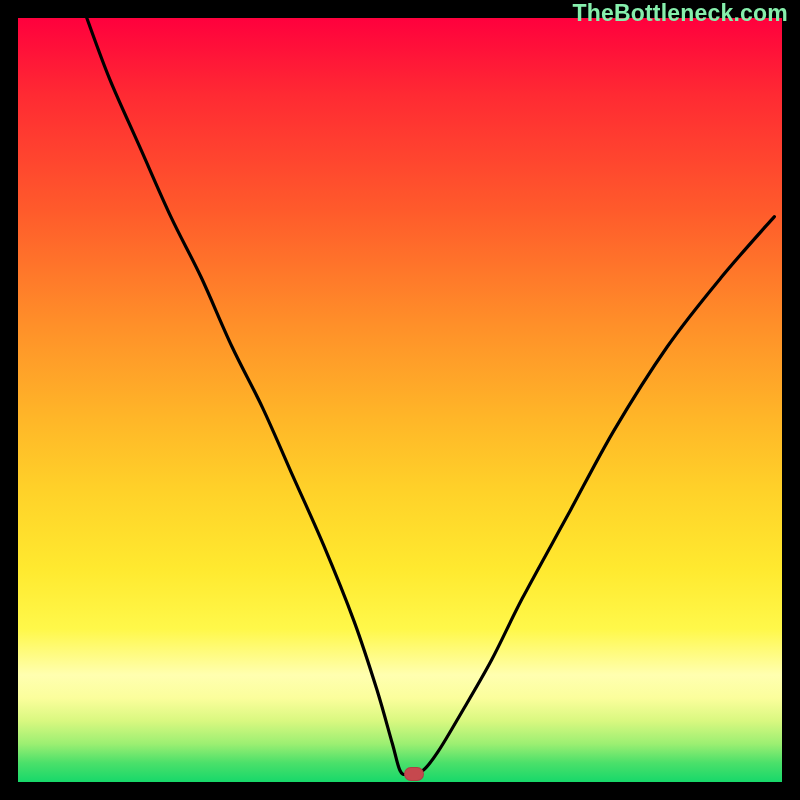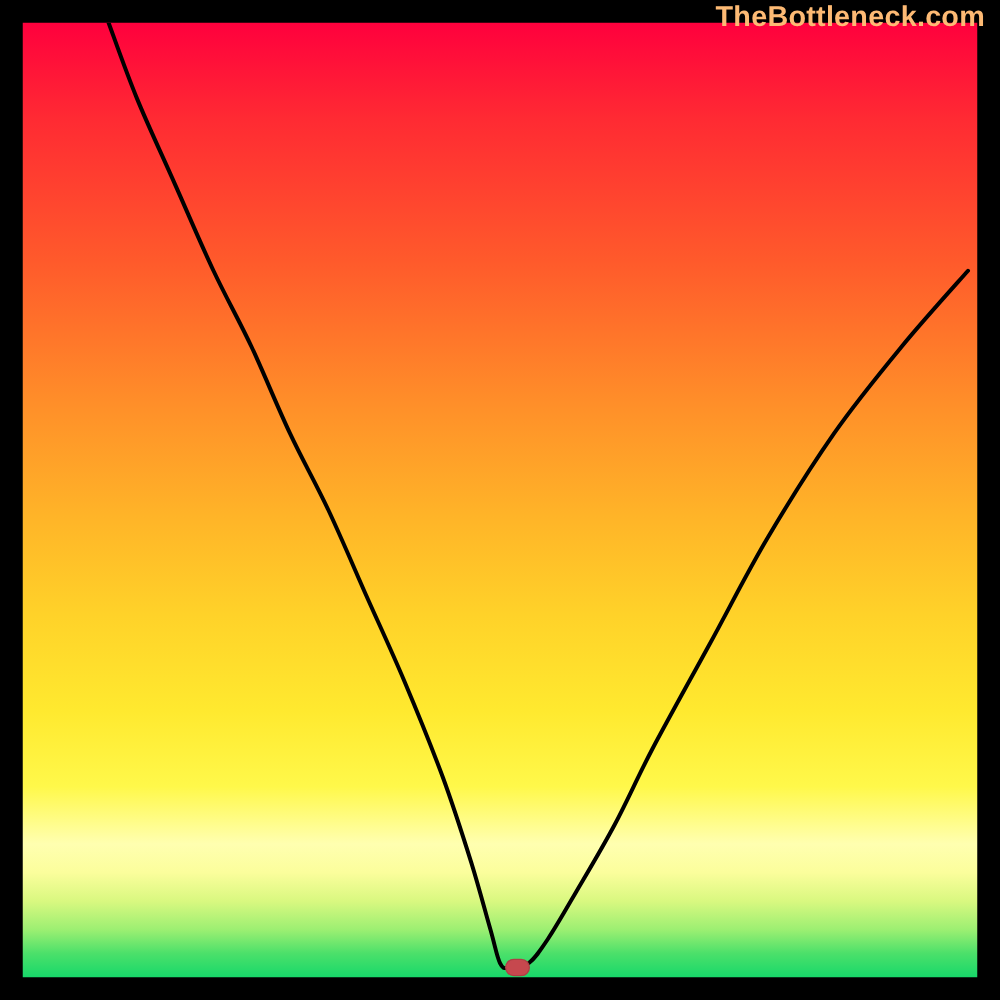--- a/index.html
+++ b/index.html
@@ -63,21 +63,21 @@
     height: 14px;
     border-radius: 7px;
     background: #c6484e;
     transform: translate(-50%, -50%);
     box-shadow: 0 0 0 1px rgba(0,0,0,0.12) inset;
   }
   .watermark {
     position: absolute;
     top: 0px;
     right: 12px;
-    color: #fdba74;
+    color: #86efac;
     font-size: 23px;
     font-weight: 600;
     letter-spacing: 0.2px;
     user-select: none;
     pointer-events: none;
   }
 </style>
 </head>
 <body>
 

